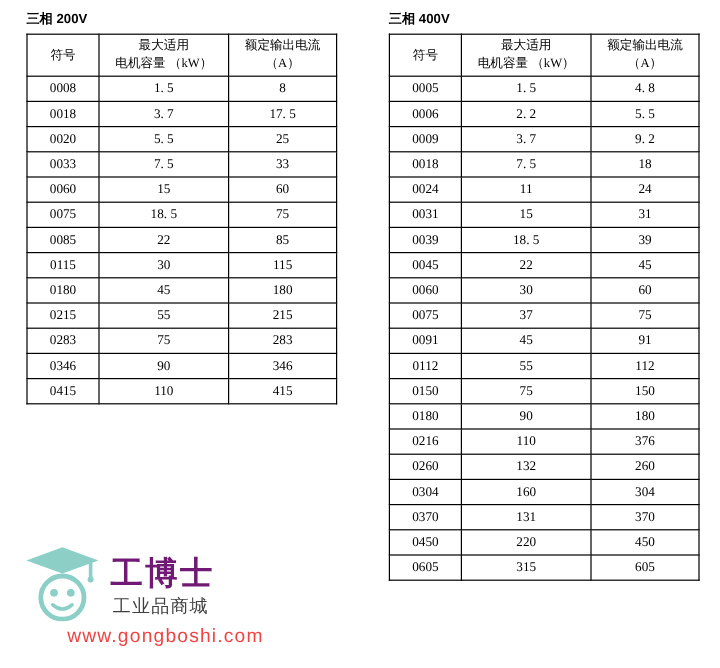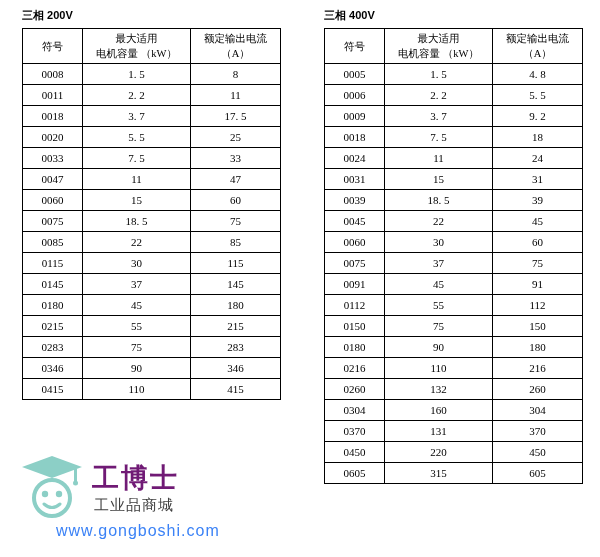--- a/index.html
+++ b/index.html
@@ -92,21 +92,21 @@
     font-size: 15px;
     color: #404040;
     letter-spacing: 1px;
   }
   #wm-url {
     position: absolute;
     left: 42px;
     top: 72px;
     font-family: "Liberation Sans", sans-serif;
     font-size: 16px;
-    color: #3b82f6;
+    color: #ef4444;
     letter-spacing: 1px;
   }
   #wm-mark {
     position: absolute;
     left: 4px;
     top: 2px;
     width: 68px;
     height: 66px;
   }
 </style>
@@ -134,68 +134,53 @@
         </th>
       </tr>
     </thead>
     <tbody id="body-200">
         <tr>
           <td class="code-cell">0008</td>
           <td>1. 5</td>
           <td>8</td>
         </tr>
         <tr>
-          <td class="code-cell">0011</td>
-          <td>2. 2</td>
-          <td>11</td>
-        </tr>
-        <tr>
           <td class="code-cell">0018</td>
           <td>3. 7</td>
           <td>17. 5</td>
         </tr>
         <tr>
           <td class="code-cell">0020</td>
           <td>5. 5</td>
           <td>25</td>
         </tr>
         <tr>
           <td class="code-cell">0033</td>
           <td>7. 5</td>
           <td>33</td>
         </tr>
         <tr>
-          <td class="code-cell">0047</td>
-          <td>11</td>
-          <td>47</td>
-        </tr>
-        <tr>
           <td class="code-cell">0060</td>
           <td>15</td>
           <td>60</td>
         </tr>
         <tr>
           <td class="code-cell">0075</td>
           <td>18. 5</td>
           <td>75</td>
         </tr>
         <tr>
           <td class="code-cell">0085</td>
           <td>22</td>
           <td>85</td>
         </tr>
         <tr>
           <td class="code-cell">0115</td>
           <td>30</td>
           <td>115</td>
-        </tr>
-        <tr>
-          <td class="code-cell">0145</td>
-          <td>37</td>
-          <td>145</td>
         </tr>
         <tr>
           <td class="code-cell">0180</td>
           <td>45</td>
           <td>180</td>
         </tr>
         <tr>
           <td class="code-cell">0215</td>
           <td>55</td>
           <td>215</td>
@@ -307,21 +292,21 @@
           <td>150</td>
         </tr>
         <tr>
           <td class="code-cell">0180</td>
           <td>90</td>
           <td>180</td>
         </tr>
         <tr>
           <td class="code-cell">0216</td>
           <td>110</td>
-          <td>216</td>
+          <td>376</td>
         </tr>
         <tr>
           <td class="code-cell">0260</td>
           <td>132</td>
           <td>260</td>
         </tr>
         <tr>
           <td class="code-cell">0304</td>
           <td>160</td>
           <td>304</td>

